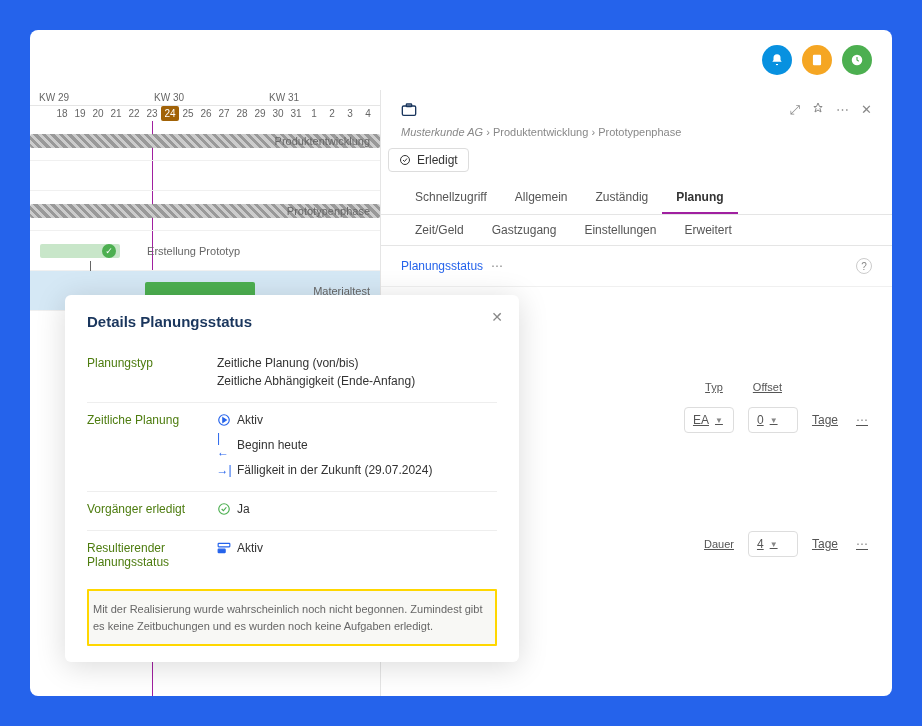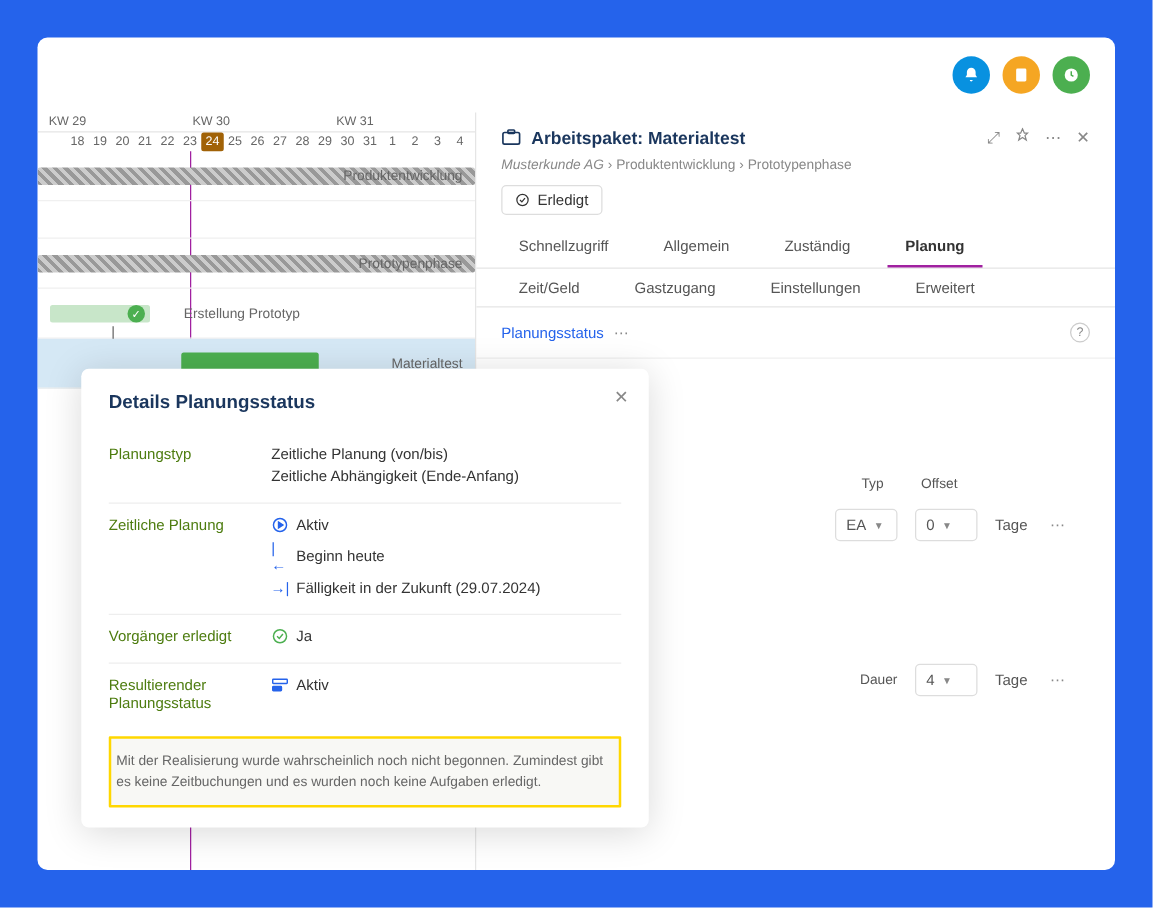--- a/index.html
+++ b/index.html
@@ -30,29 +30,29 @@
 .row-label { position: absolute; right: 10px; font-size: 11px; color: #666; }
 .circle-check { width: 14px; height: 14px; border-radius: 50%; background: #4caf50; display: inline-flex; align-items: center; justify-content: center; color: #fff; font-size: 9px; position: absolute; }
 .dep-arrow { position: absolute; border-left: 1px solid #666; border-bottom: 1px solid #666; }
 .panel { flex: 1; border-left: 1px solid #e5e5e5; padding: 0; position: relative; overflow: hidden; }
 .panel-head { padding: 12px 20px 8px; display: flex; align-items: center; justify-content: space-between; }
 .panel-title { display: flex; align-items: center; gap: 8px; font-size: 14px; font-weight: 600; color: #1a365d; }
 .panel-actions { display: flex; gap: 12px; color: #888; }
 .panel-actions span { cursor: pointer; }
 .breadcrumb { padding: 0 20px 10px; font-size: 11px; color: #888; }
 .breadcrumb i { font-style: italic; }
-.status-pill { margin: 0 20px 10px; display: inline-flex; align-items: center; gap: 6px; padding: 4px 10px; border: 1px solid #ddd; border-radius: 4px; font-size: 12px; cursor: pointer; }
-.tabs { display: flex; border-bottom: 1px solid #e5e5e5; padding: 0 20px; font-size: 12px; gap: 16px; }
+.status-pill { margin: 0 7px 10px; display: inline-flex; align-items: center; gap: 6px; padding: 4px 10px; border: 1px solid #ddd; border-radius: 4px; font-size: 12px; cursor: pointer; }
+.tabs { display: flex; border-bottom: 1px solid #e5e5e5; padding: 0 20px; font-size: 12px; }
 .tab { padding: 8px 14px; cursor: pointer; color: #555; }
 .tab.active { color: #333; border-bottom: 2px solid #a020a0; font-weight: 600; }
 .section-head { padding: 12px 20px; display: flex; align-items: center; justify-content: space-between; border-bottom: 1px solid #f0f0f0; }
 .section-title { color: #2563eb; font-size: 12px; font-weight: 500; display: flex; align-items: center; gap: 8px; }
 .help-icon { width: 16px; height: 16px; border: 1px solid #ccc; border-radius: 50%; display: flex; align-items: center; justify-content: center; font-size: 10px; color: #888; }
 .section-body { padding: 12px 20px; font-size: 12px; color: #555; }
-.field-row { display: flex; align-items: center; gap: 20px; margin: 14px 16px; }
+.field-row { display: flex; align-items: center; gap: 20px; margin: 14px 0; text-decoration: underline; }
 .field-label { color: #555; font-size: 11px; flex: 0 0 auto; }
 .select-mini { border: 1px solid #ddd; border-radius: 4px; padding: 5px 8px; display: flex; align-items: center; gap: 6px; font-size: 12px; cursor: pointer; min-width: 50px; }
 .select-mini .caret { font-size: 8px; color: #888; }
 .more-btn { color: #888; cursor: pointer; padding: 4px; }
 .popup { position: absolute; left: 35px; top: 265px; width: 454px; background: #fff; border-radius: 6px; box-shadow: 0 4px 30px rgba(0,0,0,0.15); padding: 18px 22px 16px; z-index: 100; }
 .popup-title { font-size: 15px; font-weight: 600; color: #1a365d; margin-bottom: 16px; }
 .popup-close { position: absolute; top: 14px; right: 16px; cursor: pointer; color: #888; font-size: 14px; }
 .popup-row { display: flex; padding: 10px 0; border-bottom: 1px solid #eee; font-size: 12px; }
 .popup-row:last-of-type { border-bottom: none; }
 .popup-label { width: 130px; color: #4d7c0f; }
@@ -142,21 +142,20 @@
       </div>
     </div>
 
     <div class="panel">
       <div class="panel-head">
         <div class="panel-title">
           <svg width="16" height="14" viewBox="0 0 24 20">
               <rect x="2" y="4" width="20" height="14" rx="2" fill="none" stroke="#1a365d" stroke-width="2"></rect>
               <rect x="8" y="1" width="8" height="4" rx="1" fill="none" stroke="#1a365d" stroke-width="2"></rect>
             </svg>
-          <span><span>Arbeitspaket:</span> <span>Materialtest</span></span>
         </div>
         <div class="panel-actions">
           <span>⤢</span>
           <span><svg width="12" height="12" viewBox="0 0 24 24" fill="none" stroke="#888" stroke-width="2">
                 <path d="M12 2l3 7h5l-4 4 2 7-6-4-6 4 2-7-4-4h5z"></path>
               </svg></span>
           <span>⋯</span>
           <span>✕</span>
         </div>
       </div>

